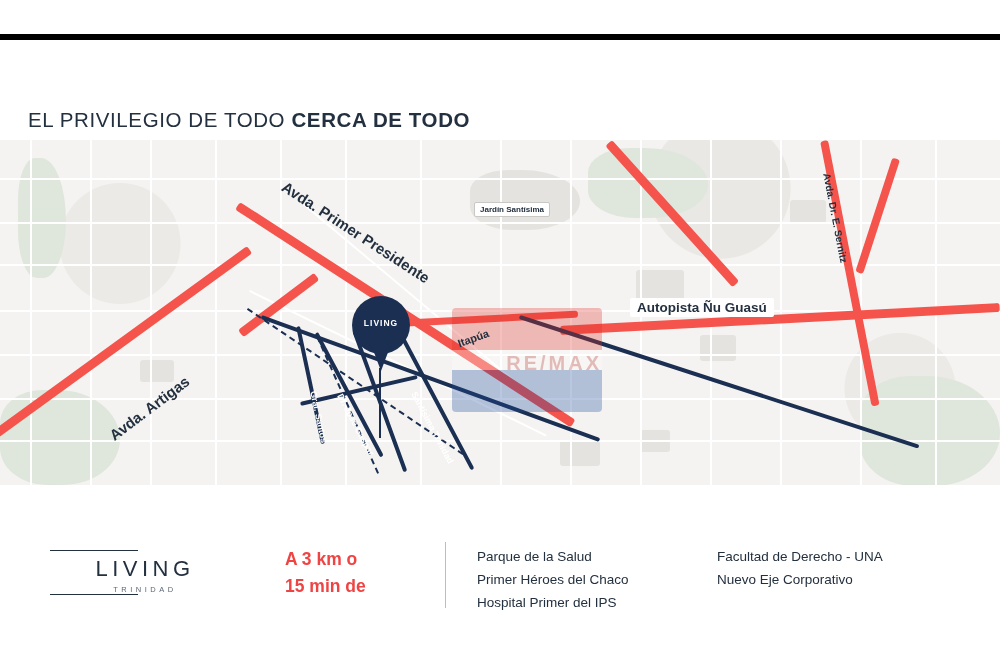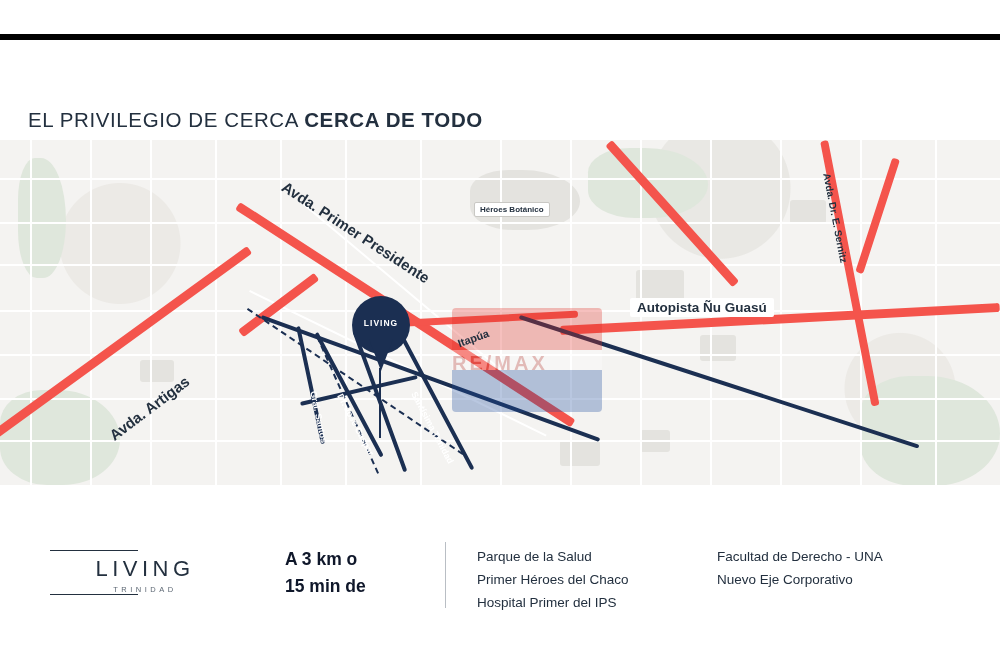--- a/index.html
+++ b/index.html
@@ -177,21 +177,21 @@
     position: absolute;
     left: 0; top: 62px;
     width: 150px; height: 42px;
     background: #1b4a9c;
     border-radius: 0 0 4px 4px;
   }
   .wm-text {
     position: absolute;
     left: 0; top: 44px;
     width: 150px;
-    text-align: left;
+    text-align: right;
     font-size: 20px;
     font-weight: 700;
     letter-spacing: 3px;
     color: #b93b35;
   }
   
   .pin {
     position: absolute;
     left: 352px;
     top: 156px;
@@ -267,21 +267,21 @@
     background: #23303f;
   }
   .brand-rule.r2 { top: 74px; }
   .distance {
     position: absolute;
     left: 285px;
     top: 26px;
     font-size: 17.5px;
     font-weight: 700;
     line-height: 1.55;
-    color: #0f172a;
+    color: #ef4444;
   }
   .divider {
     position: absolute;
     left: 445px;
     top: 22px;
     width: 1px;
     height: 66px;
     background: #b9bec4;
   }
   .col {
@@ -297,21 +297,21 @@
 <body>
 
 <div id="page">
 
   <div class="bar-top"></div>
   <div class="bar-black"></div>
 
   <div class="card">
 
     <div class="headline">
-      <span class="light">EL PRIVILEGIO DE CERCA </span><span class="bold">CERCA DE TODO</span>
+      <span class="light">EL PRIVILEGIO DE TODO </span><span class="bold">CERCA DE TODO</span>
     </div>
 
     <div class="map">
       <div class="map-bg"></div>
 
       <div class="green" style="left:18px; top:18px; width:48px; height:120px;"></div>
       <div class="green" style="left:0px; top:250px; width:120px; height:95px;"></div>
       <div class="green" style="left:588px; top:8px; width:120px; height:70px;"></div>
       <div class="green" style="left:860px; top:236px; width:140px; height:110px;"></div>
       <div class="green" style="left:470px; top:30px; width:110px; height:60px; background:#e4e3df;"></div>
@@ -380,21 +380,21 @@
         <div class="pin-head"></div>
         <div class="pin-tail"></div>
         <div class="pin-label">LIVING</div>
       </div>
 
       <div class="maplabel" style="left:288px; top:38px; font-size:15px; transform:rotate(33deg);">Avda. Primer Presidente</div>
       <div class="maplabel" style="left:106px; top:290px; font-size:15px; transform:rotate(-37deg);">Avda. Artigas</div>
       <div class="road-label-white" style="left:630px; top:158px;">Autopista Ñu Guasú</div>
       <div class="maplabel" style="left:832px; top:32px; font-size:10px; transform:rotate(79deg);">Avda. Dr. E. Sernitz</div>
       <div class="maplabel" style="left:456px; top:198px; font-size:11px; transform:rotate(-20deg);">Itapúa</div>
-      <div class="label-box" style="left:474px; top:62px;">Héroes Botánico</div>
+      <div class="label-box" style="left:474px; top:62px;">Jardín Santísima</div>
       <div class="navy-label" style="left:418px; top:250px; transform:rotate(62deg);">Santísima Trinidad</div>
       <div class="navy-label" style="left:344px; top:252px; transform:rotate(62deg);">Dr. José Gaspar</div>
       <div class="navy-label" style="left:318px; top:250px; transform:rotate(78deg);">Gral. Santos</div>
     </div>
 
     <div class="footer">
       <div class="brand-rule"></div>
       <div class="brand-rule r2"></div>
       <div class="brand">
         <div class="brand-name">LIVING</div>

